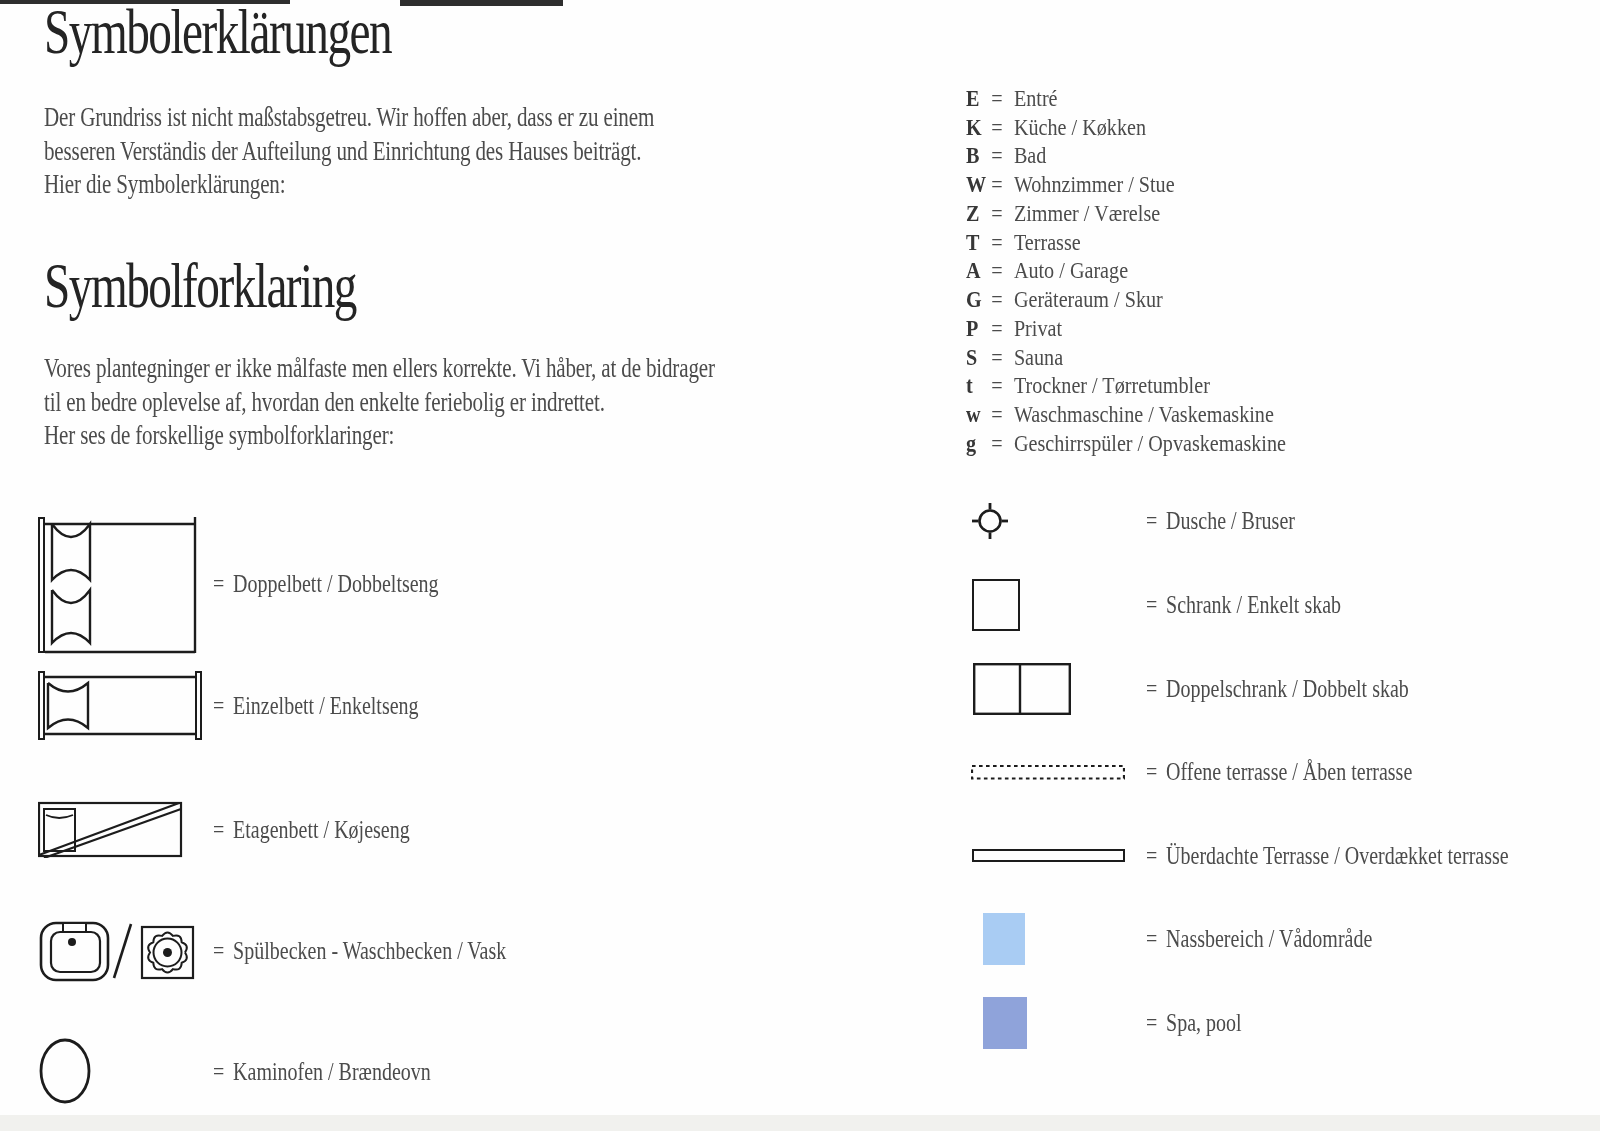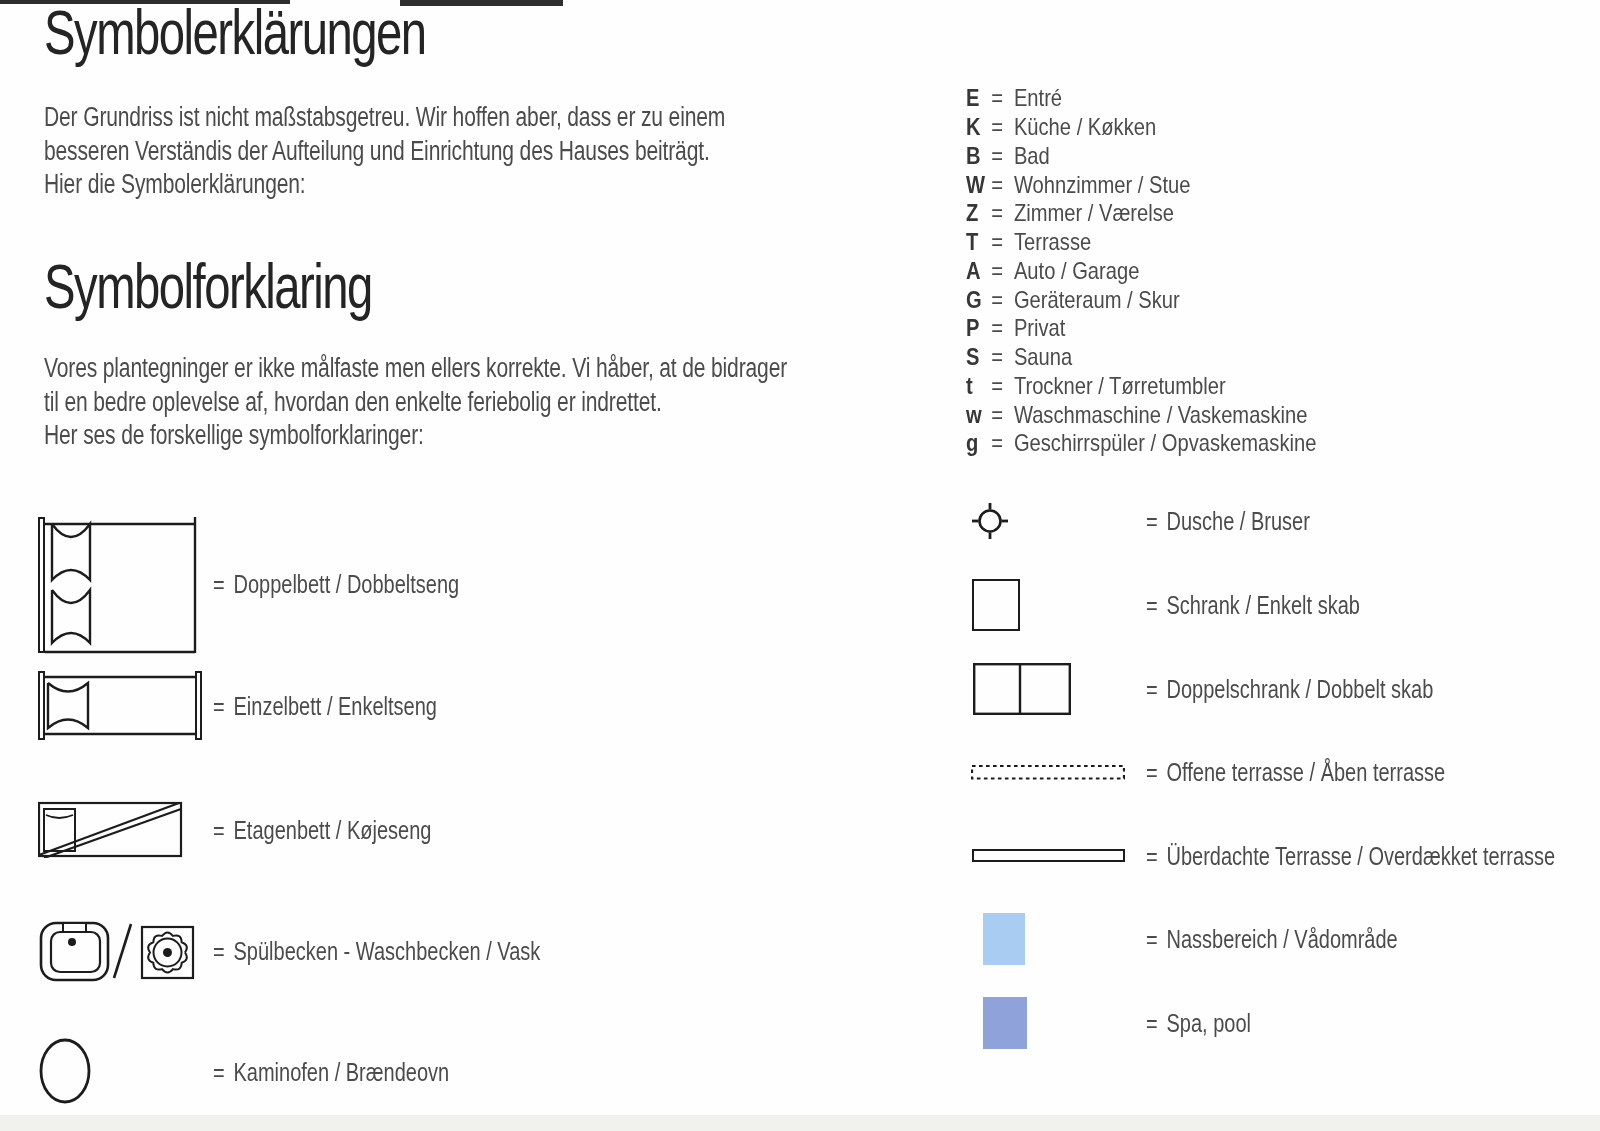--- a/index.html
+++ b/index.html
@@ -1,19 +1,19 @@
 <!DOCTYPE html>
 <html><head>
 <meta charset="utf-8">
 <style>
   html,body { margin:0; padding:0; background:#e8e8e8; }
   .page {
     position:relative; width:1600px; height:1131px;
     background:#fefefe; overflow:hidden;
-    font-family:Liberation Sans, sans-serif;
+    font-family:Liberation Serif, serif;
     color:#4b4b4b;
   }
   .h {
     position:absolute; white-space:nowrap;
     font-size:63px; line-height:63px; color:#242424;
     letter-spacing:-2px; font-weight:400;
     transform:scaleX(0.75); transform-origin:0 0;
   }
   .para {
     position:absolute; white-space:nowrap;

